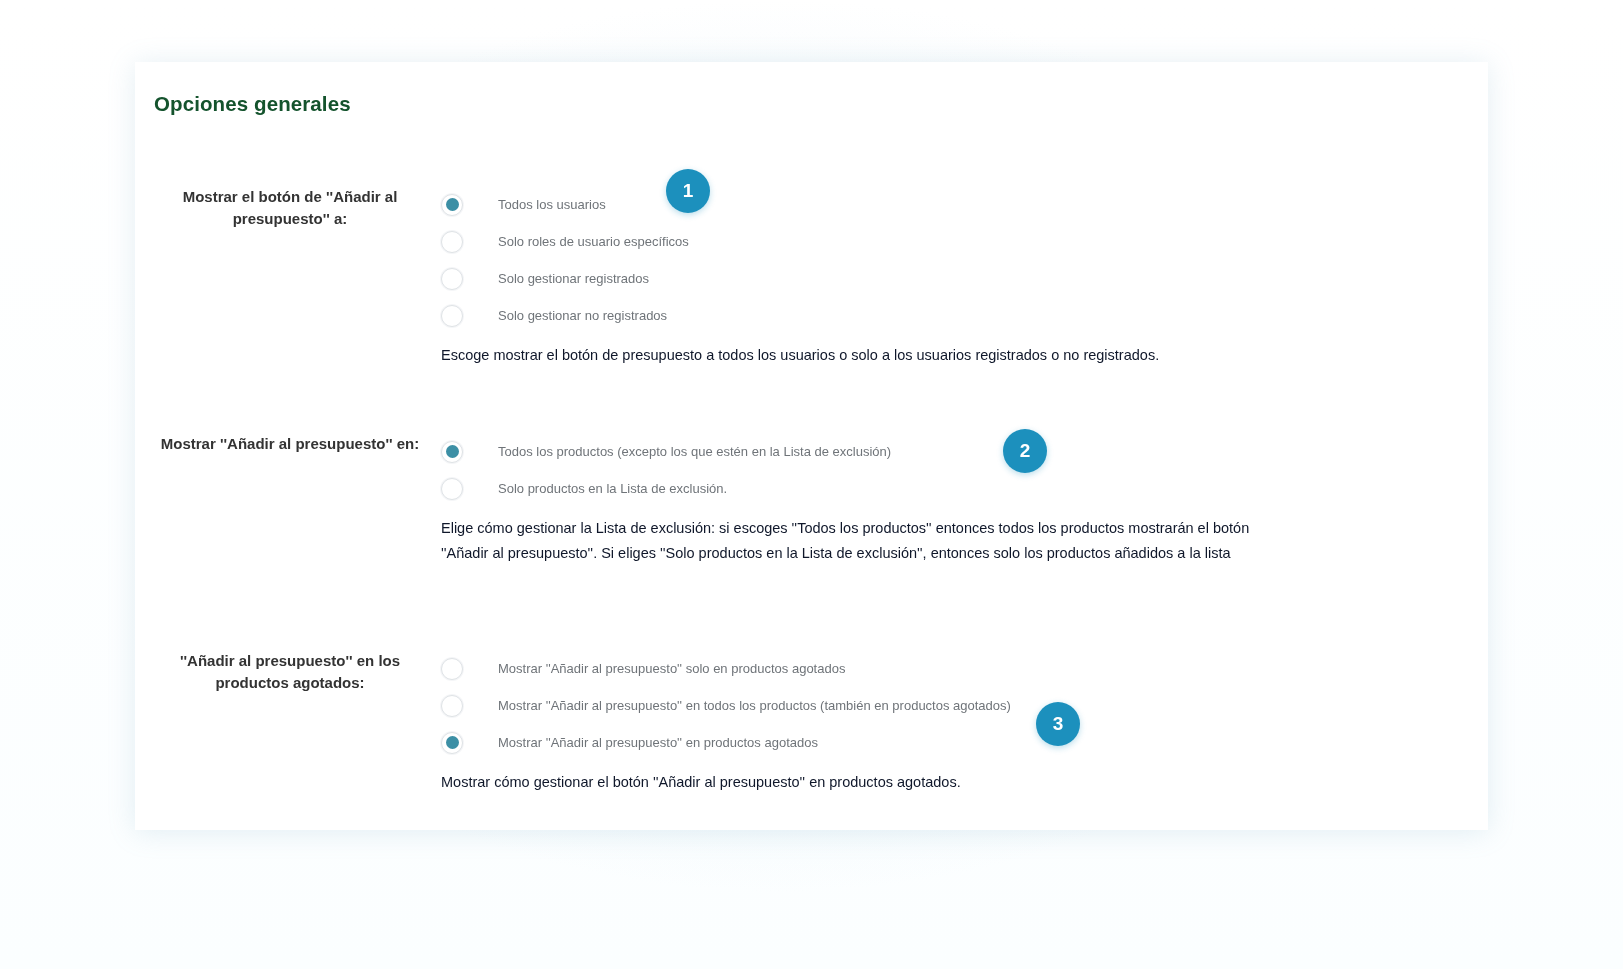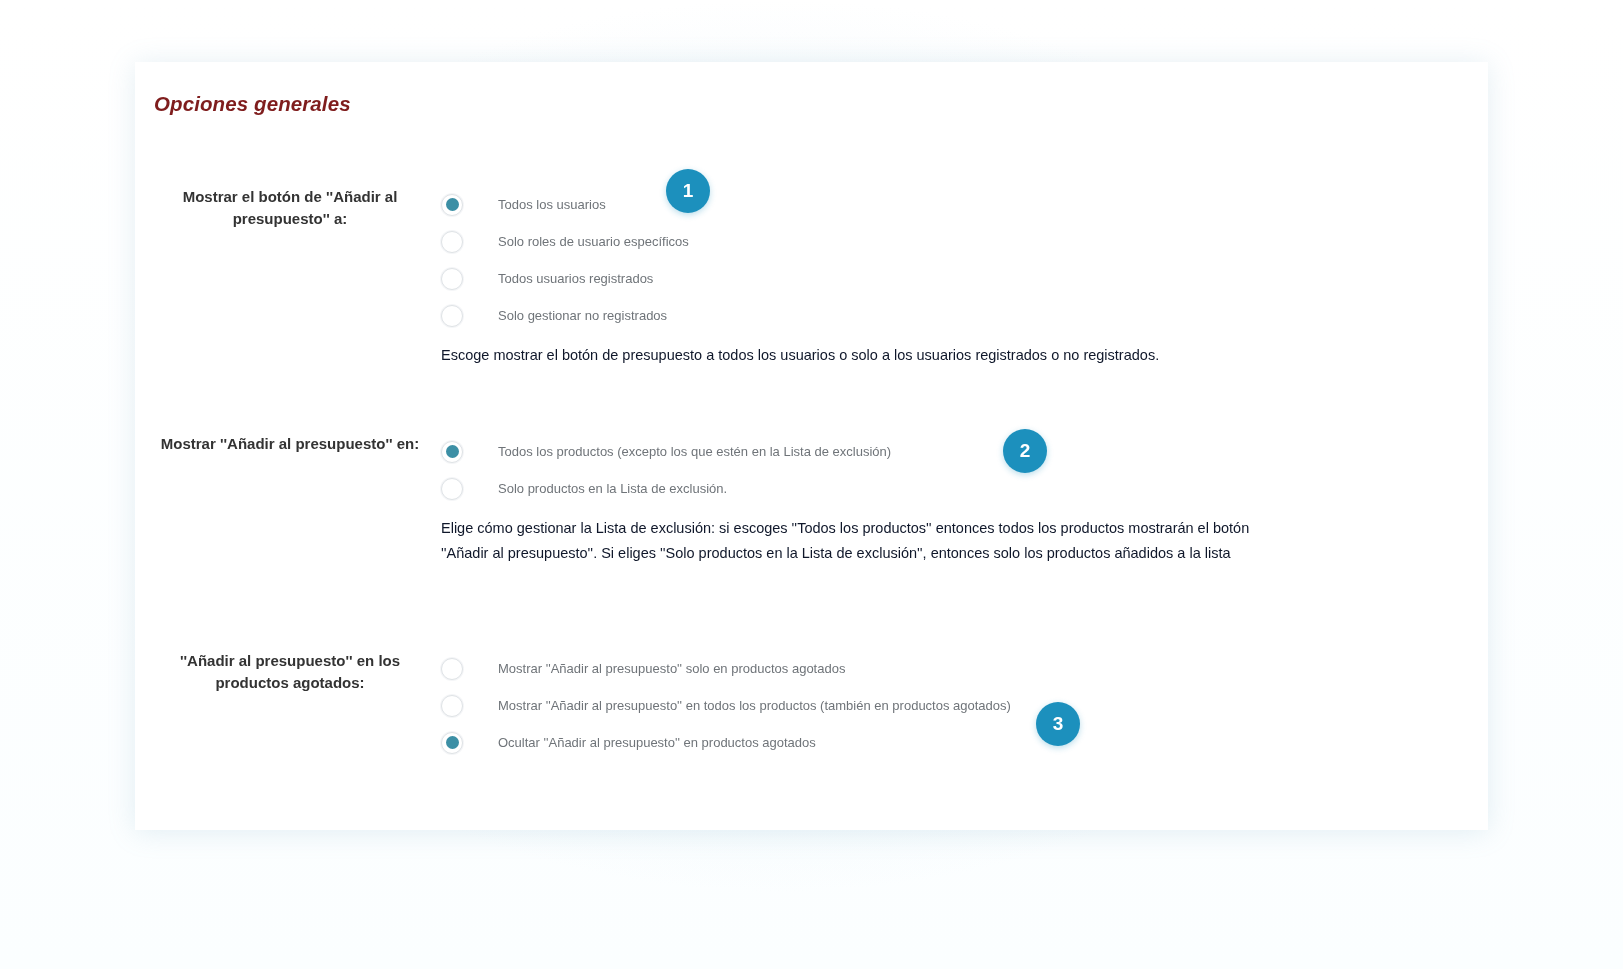--- a/index.html
+++ b/index.html
@@ -35,24 +35,23 @@
     background: #ffffff;
     box-shadow: 0 2px 26px rgba(120,170,195,0.20);
   }
 
   .card-title {
     position: absolute;
     left: 154px;
     top: 92px;
     font-size: 20.5px;
     font-weight: 600;
-    color: #7f1d1d;
+    color: #14532d;
     letter-spacing: 0.1px;
     white-space: nowrap;
-    font-style: italic;
   }
 
   
   .field-row {
     position: absolute;
     left: 154px;
     width: 1300px;
   }
   .row-1 { top: 186px; }
   .row-2 { top: 433px; }
@@ -165,21 +164,21 @@
     <div class="opt">
       <span class="radio">
           <span class="dot"></span>
         </span>
       <span class="opt-label">Solo roles de usuario específicos</span>
     </div>
     <div class="opt">
       <span class="radio">
           <span class="dot"></span>
         </span>
-      <span class="opt-label">Todos usuarios registrados</span>
+      <span class="opt-label">Solo gestionar registrados</span>
     </div>
     <div class="opt">
       <span class="radio">
           <span class="dot"></span>
         </span>
       <span class="opt-label">Solo gestionar no registrados</span>
     </div>
     <div class="help">
       <span class="ln">Escoge mostrar el botón de presupuesto a todos los usuarios o solo a los usuarios registrados o no registrados.</span>
     </div>
@@ -220,20 +219,23 @@
     <div class="opt">
       <span class="radio">
           <span class="dot"></span>
         </span>
       <span class="opt-label">Mostrar ''Añadir al presupuesto'' en todos los productos (también en productos agotados)</span>
     </div>
     <div class="opt">
       <span class="radio checked">
           <span class="dot"></span>
         </span>
-      <span class="opt-label">Ocultar ''Añadir al presupuesto'' en productos agotados</span>
+      <span class="opt-label">Mostrar ''Añadir al presupuesto'' en productos agotados</span>
+    </div>
+    <div class="help">
+      <span class="ln">Mostrar cómo gestionar el botón ''Añadir al presupuesto'' en productos agotados.</span>
     </div>
   </div>
 </div>
 
 <div class="badge badge-1">1</div>
 <div class="badge badge-2">2</div>
 <div class="badge badge-3">3</div>
 
 </body></html>

